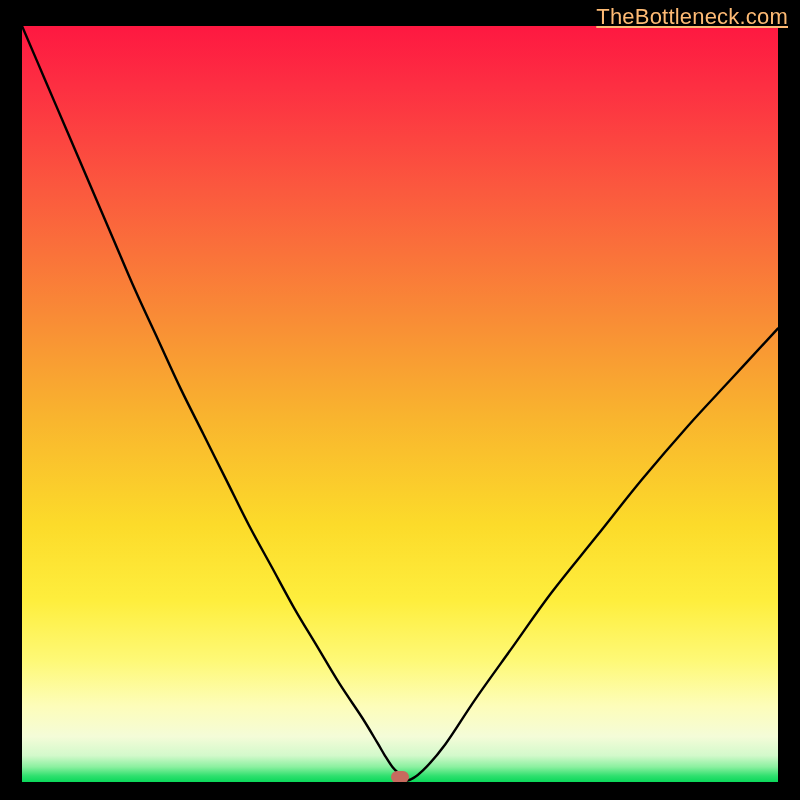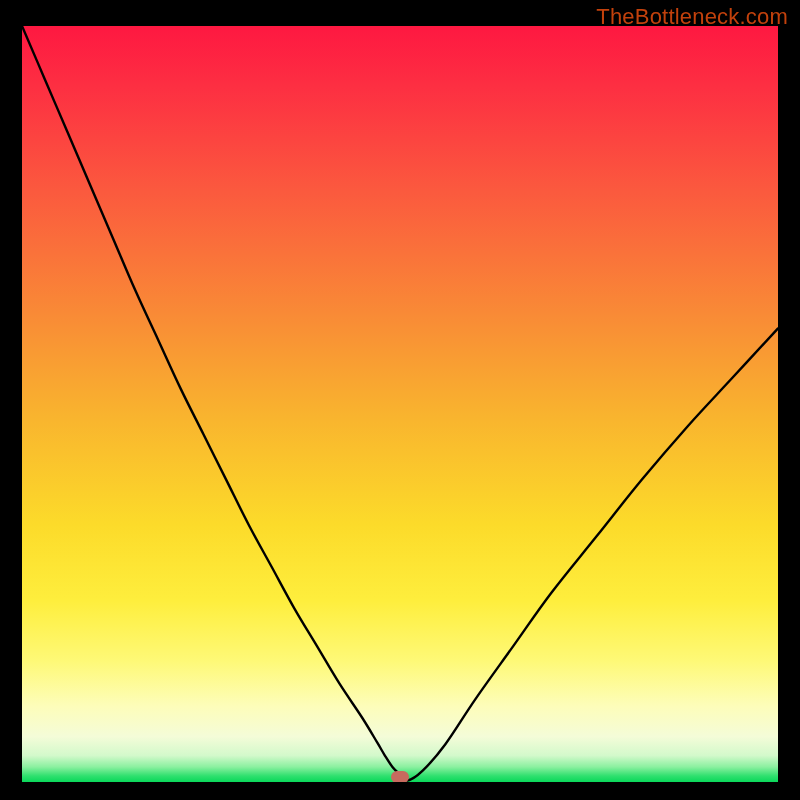--- a/index.html
+++ b/index.html
@@ -14,26 +14,27 @@
   .frame {
     position: relative;
     width: 800px;
     height: 800px;
     background: #000;
   }
   .watermark {
     position: absolute;
     top: 4px;
     right: 12px;
-    color: #c2410c;
+    color: #fdba74;
     font-size: 22px;
     font-weight: 400;
     letter-spacing: 0.2px;
     z-index: 5;
     user-select: none;
+    text-decoration: underline;
   }
   .plot-area {
     position: absolute;
     left: 22px;
     top: 26px;
     width: 756px;
     height: 756px;
     overflow: hidden;
   }
   .gradient {

